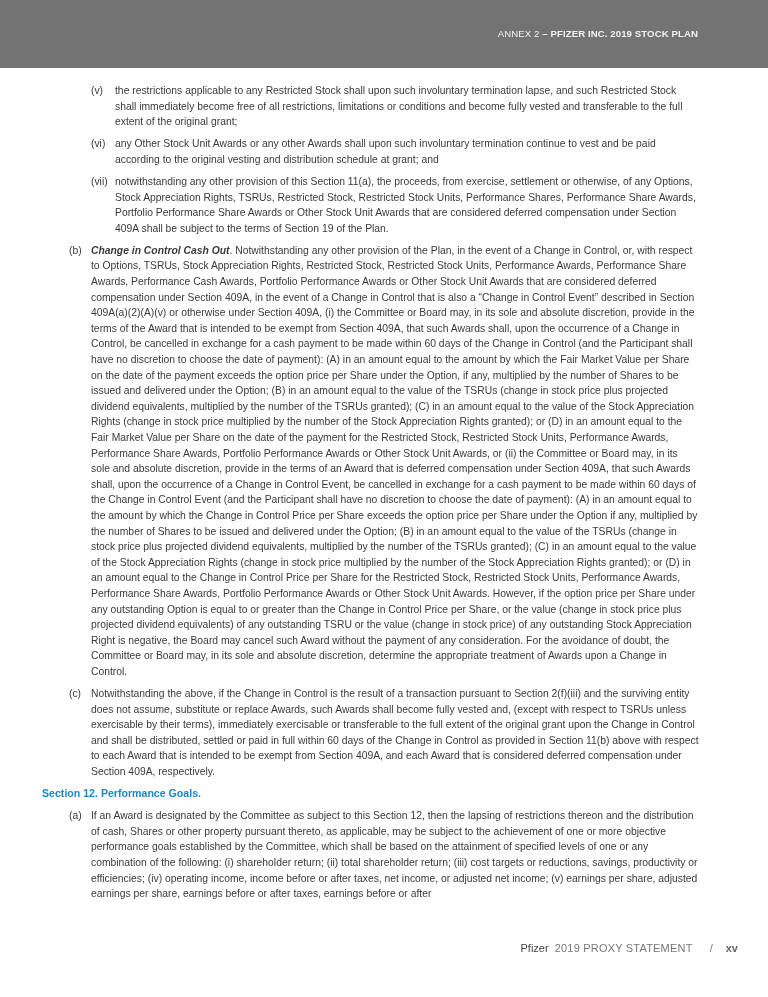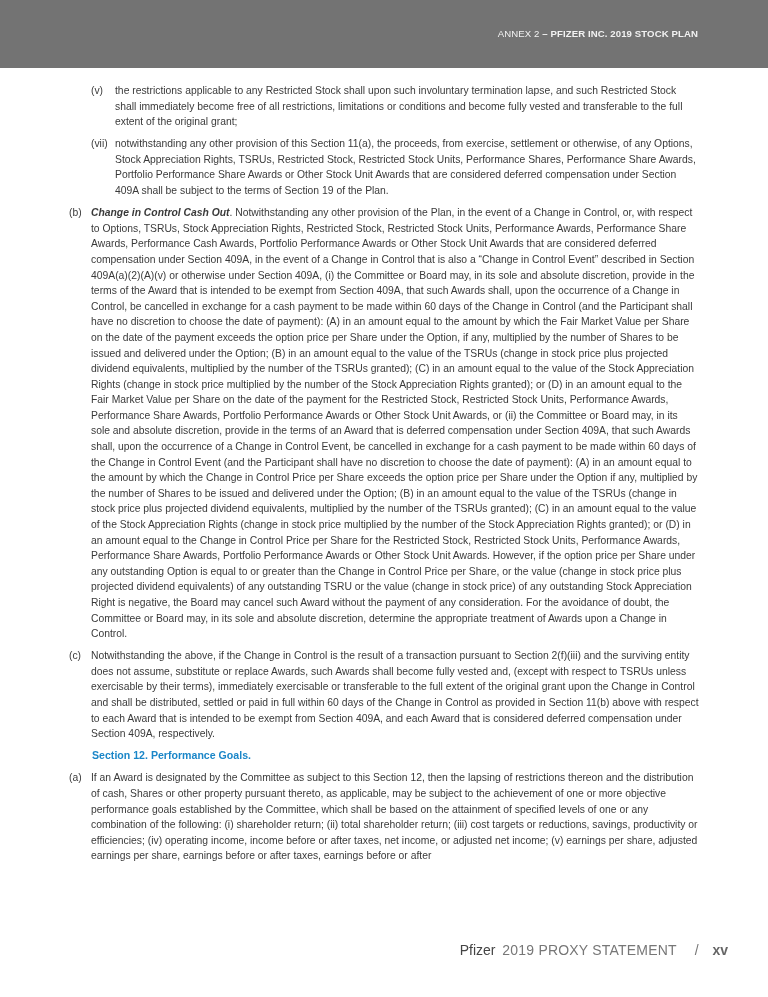--- a/index.html
+++ b/index.html
@@ -58,33 +58,33 @@
     .item.l2 { padding-left: 115px; width: 584px; }
     .item.l2 .label { left: 91px; }
     
     .item.l1 { padding-left: 91px; width: 608px; }
     .item.l1 .label { left: 69px; }
 
     .item .text .ital { font-style: italic; font-weight: bold; }
 
     .section-heading {
       position: relative;
-      padding-left: 92px;
+      padding-left: 42px;
       font-size: 10.6px;
       line-height: 15.6px;
       font-weight: bold;
       color: #1a86c8;
       margin-bottom: 6.5px;
     }
 
     .footer {
       position: absolute;
       top: 942px;
-      right: 40px;
-      font-size: 14px;
+      right: 30px;
+      font-size: 11px;
       color: #555;
       white-space: nowrap;
     }
     .footer .brand { color: #444; }
     .footer .doc { color: #777; margin-left: 3px; letter-spacing: 0.2px; }
     .footer .sep { color: #777; margin: 0 10px 0 14px; }
     .footer .page { font-weight: bold; color: #666; }
   </style>
 </head>
 <body>
@@ -95,20 +95,24 @@
   </div>
 </div>
 
 <div class="content">
 
   <div class="item l2">
     <span class="label">(v)</span>
     <span class="text">the restrictions applicable to any Restricted Stock shall upon such involuntary termination lapse, and such Restricted Stock shall immediately become free of all restrictions, limitations or conditions and become fully vested and transferable to the full extent of the original grant;</span>
   </div>
 
+  <div class="item l2">
+    <span class="label">(vi)</span>
+    <span class="text">any Other Stock Unit Awards or any other Awards shall upon such involuntary termination continue to vest and be paid according to the original vesting and distribution schedule at grant; and</span>
+  </div>
 
   <div class="item l2">
     <span class="label">(vii)</span>
     <span class="text">notwithstanding any other provision of this Section 11(a), the proceeds, from exercise, settlement or otherwise, of any Options, Stock Appreciation Rights, TSRUs, Restricted Stock, Restricted Stock Units, Performance Shares, Performance Share Awards, Portfolio Performance Share Awards or Other Stock Unit Awards that are considered deferred compensation under Section 409A shall be subject to the terms of Section 19 of the Plan.</span>
   </div>
 
   <div class="item l1">
     <span class="label">(b)</span>
     <span class="text"><span class="ital">Change in Control Cash Out</span><span>. Notwithstanding any other provision of the Plan, in the event of a Change in Control, or, with respect to Options, TSRUs, Stock Appreciation Rights, Restricted Stock, Restricted Stock Units, Performance Awards, Performance Share Awards, Performance Cash Awards, Portfolio Performance Awards or Other Stock Unit Awards that are considered deferred compensation under Section 409A, in the event of a Change in Control that is also a “Change in Control Event” described in Section 409A(a)(2)(A)(v) or otherwise under Section 409A, (i) the Committee or Board may, in its sole and absolute discretion, provide in the terms of the Award that is intended to be exempt from Section 409A, that such Awards shall, upon the occurrence of a Change in Control, be cancelled in exchange for a cash payment to be made within 60 days of the Change in Control (and the Participant shall have no discretion to choose the date of payment): (A) in an amount equal to the amount by which the Fair Market Value per Share on the date of the payment exceeds the option price per Share under the Option, if any, multiplied by the number of Shares to be issued and delivered under the Option; (B) in an amount equal to the value of the TSRUs (change in stock price plus projected dividend equivalents, multiplied by the number of the TSRUs granted); (C) in an amount equal to the value of the Stock Appreciation Rights (change in stock price multiplied by the number of the Stock Appreciation Rights granted); or (D) in an amount equal to the Fair Market Value per Share on the date of the payment for the Restricted Stock, Restricted Stock Units, Performance Awards, Performance Share Awards, Portfolio Performance Awards or Other Stock Unit Awards, or (ii) the Committee or Board may, in its sole and absolute discretion, provide in the terms of an Award that is deferred compensation under Section 409A, that such Awards shall, upon the occurrence of a Change in Control Event, be cancelled in exchange for a cash payment to be made within 60 days of the Change in Control Event (and the Participant shall have no discretion to choose the date of payment): (A) in an amount equal to the amount by which the Change in Control Price per Share exceeds the option price per Share under the Option if any, multiplied by the number of Shares to be issued and delivered under the Option; (B) in an amount equal to the value of the TSRUs (change in stock price plus projected dividend equivalents, multiplied by the number of the TSRUs granted); (C) in an amount equal to the value of the Stock Appreciation Rights (change in stock price multiplied by the number of the Stock Appreciation Rights granted); or (D) in an amount equal to the Change in Control Price per Share for the Restricted Stock, Restricted Stock Units, Performance Awards, Performance Share Awards, Portfolio Performance Awards or Other Stock Unit Awards. However, if the option price per Share under any outstanding Option is equal to or greater than the Change in Control Price per Share, or the value (change in stock price plus projected dividend equivalents) of any outstanding TSRU or the value (change in stock price) of any outstanding Stock Appreciation Right is negative, the Board may cancel such Award without the payment of any consideration. For the avoidance of doubt, the Committee or Board may, in its sole and absolute discretion, determine the appropriate treatment of Awards upon a Change in Control.</span></span>
   </div>

